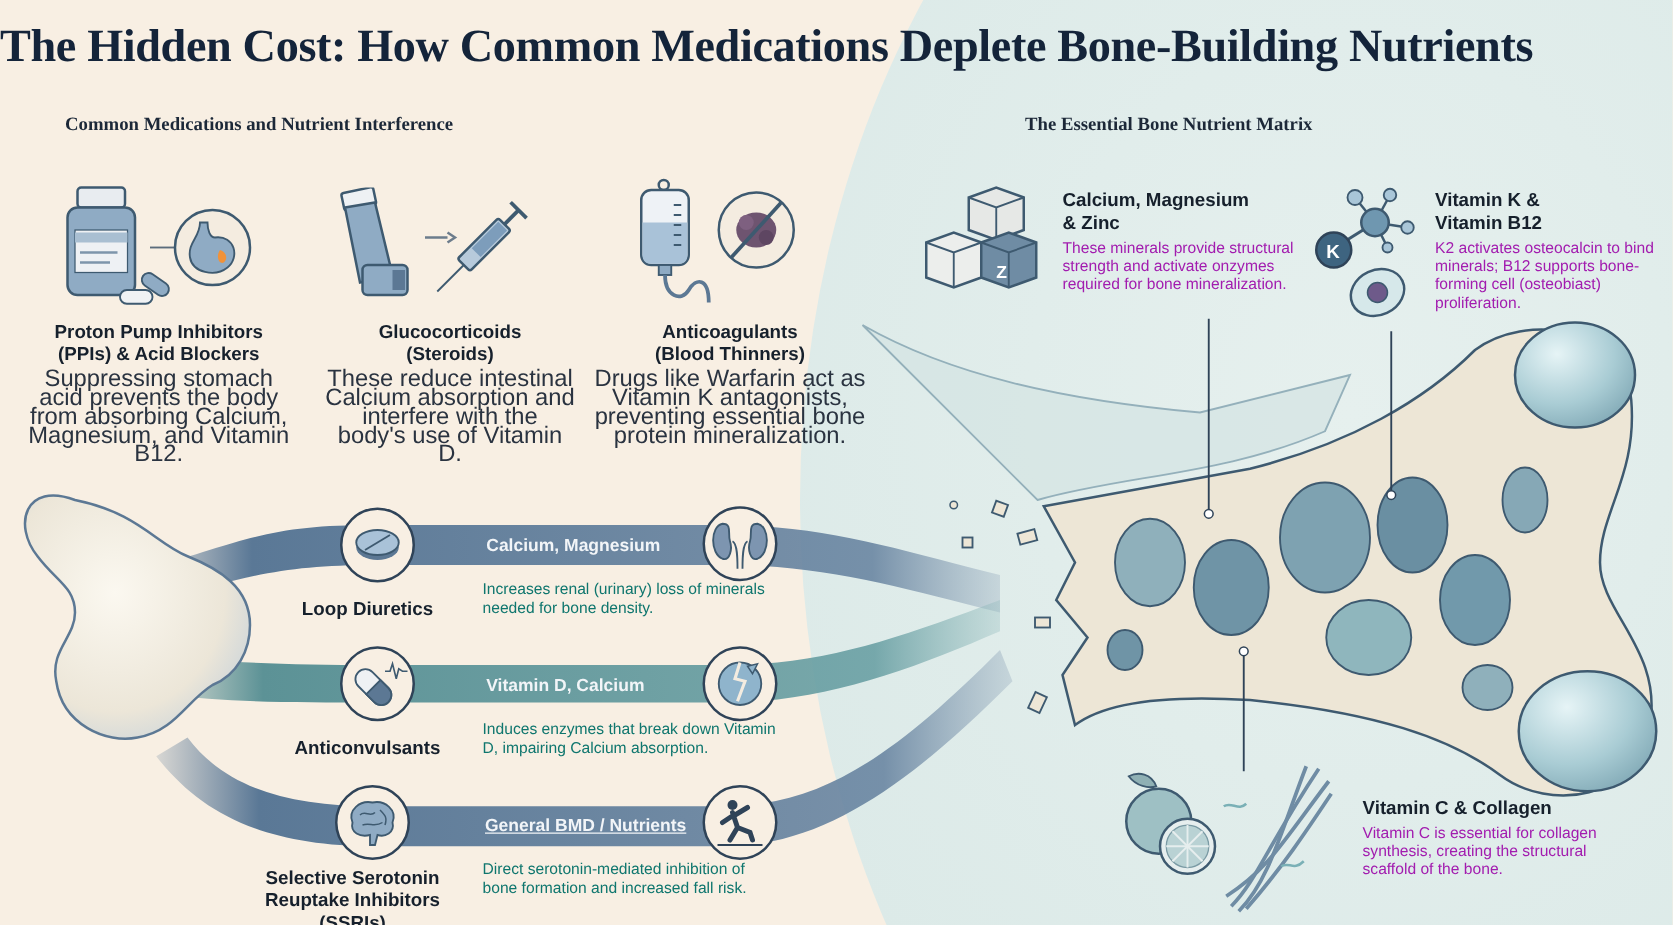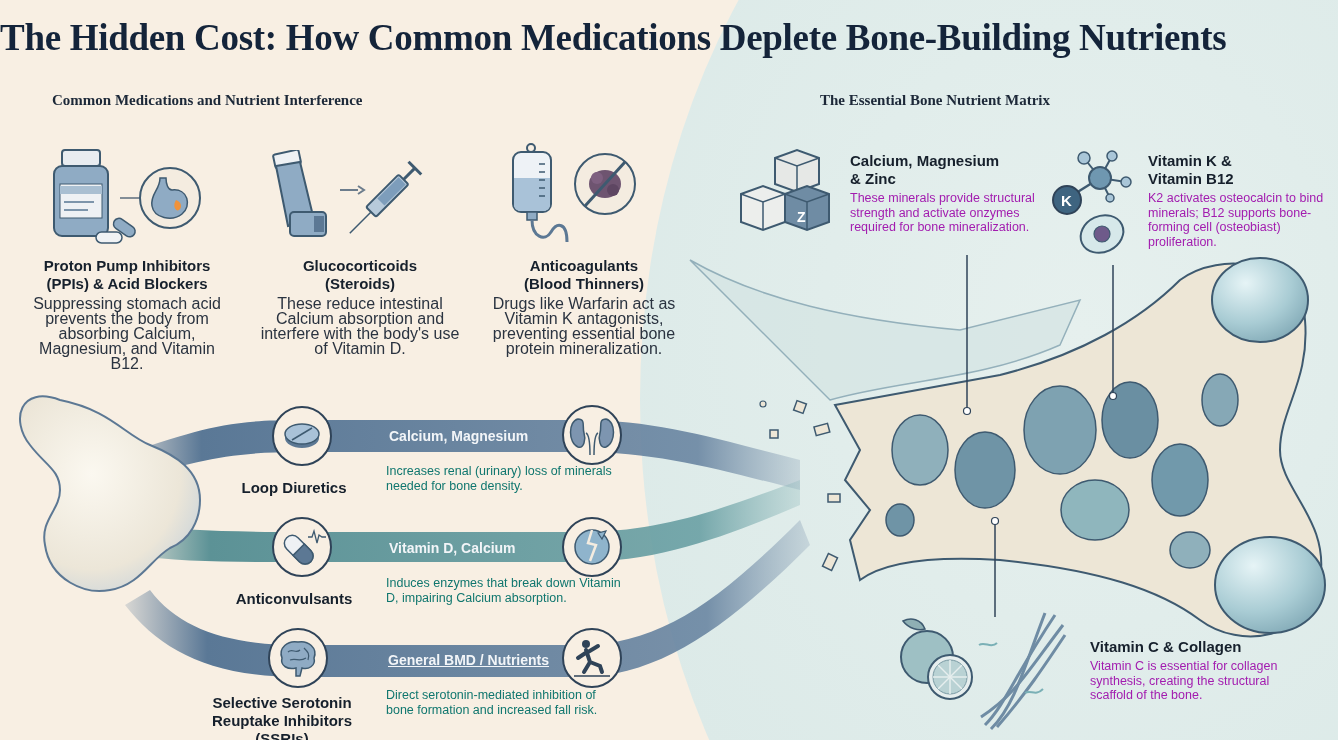--- a/index.html
+++ b/index.html
@@ -19,21 +19,21 @@
     position: absolute; left: 0; width: 1338px; top: 16px; text-align: left;
     font-family: "Liberation Serif", "DejaVu Serif", serif;
     font-size: 37px; font-weight: bold; color: #14243a; letter-spacing: -0.3px;
   }
   .section-title {
     position: absolute; font-family: "Liberation Serif", "DejaVu Serif", serif;
     font-size: 15px; font-weight: bold; color: #1c2838;
   }
   .med-card { position: absolute; text-align: center; }
   .med-card .name { font-weight: bold; font-size: 15px; line-height: 18px; color: #16202c; }
-  .med-card .desc { font-size: 16px; line-height: 15px; color: #2a3340; margin-top: 3px; }
+  .med-card .desc { font-size: 19px; line-height: 15px; color: #2a3340; margin-top: 3px; }
   .icon-area { position: absolute; }
   .row-label { position: absolute; font-weight: bold; font-size: 15px; line-height: 18px; text-align: center; color: #16202c; }
   .band-label { position: absolute; font-weight: bold; font-size: 14px; color: #f2f5f8; }
   .row-desc { position: absolute; font-size: 12.5px; line-height: 15px; color: #0f766e; }
   .circle-icon {
     position: absolute; width: 60px; height: 60px; border-radius: 50%;
     border: 2px solid #2f4358; background: #f8efe3; box-sizing: border-box;
   }
   .nut-card { position: absolute; }
   .nut-card .name { font-weight: bold; font-size: 15px; line-height: 18px; color: #16202c; }

